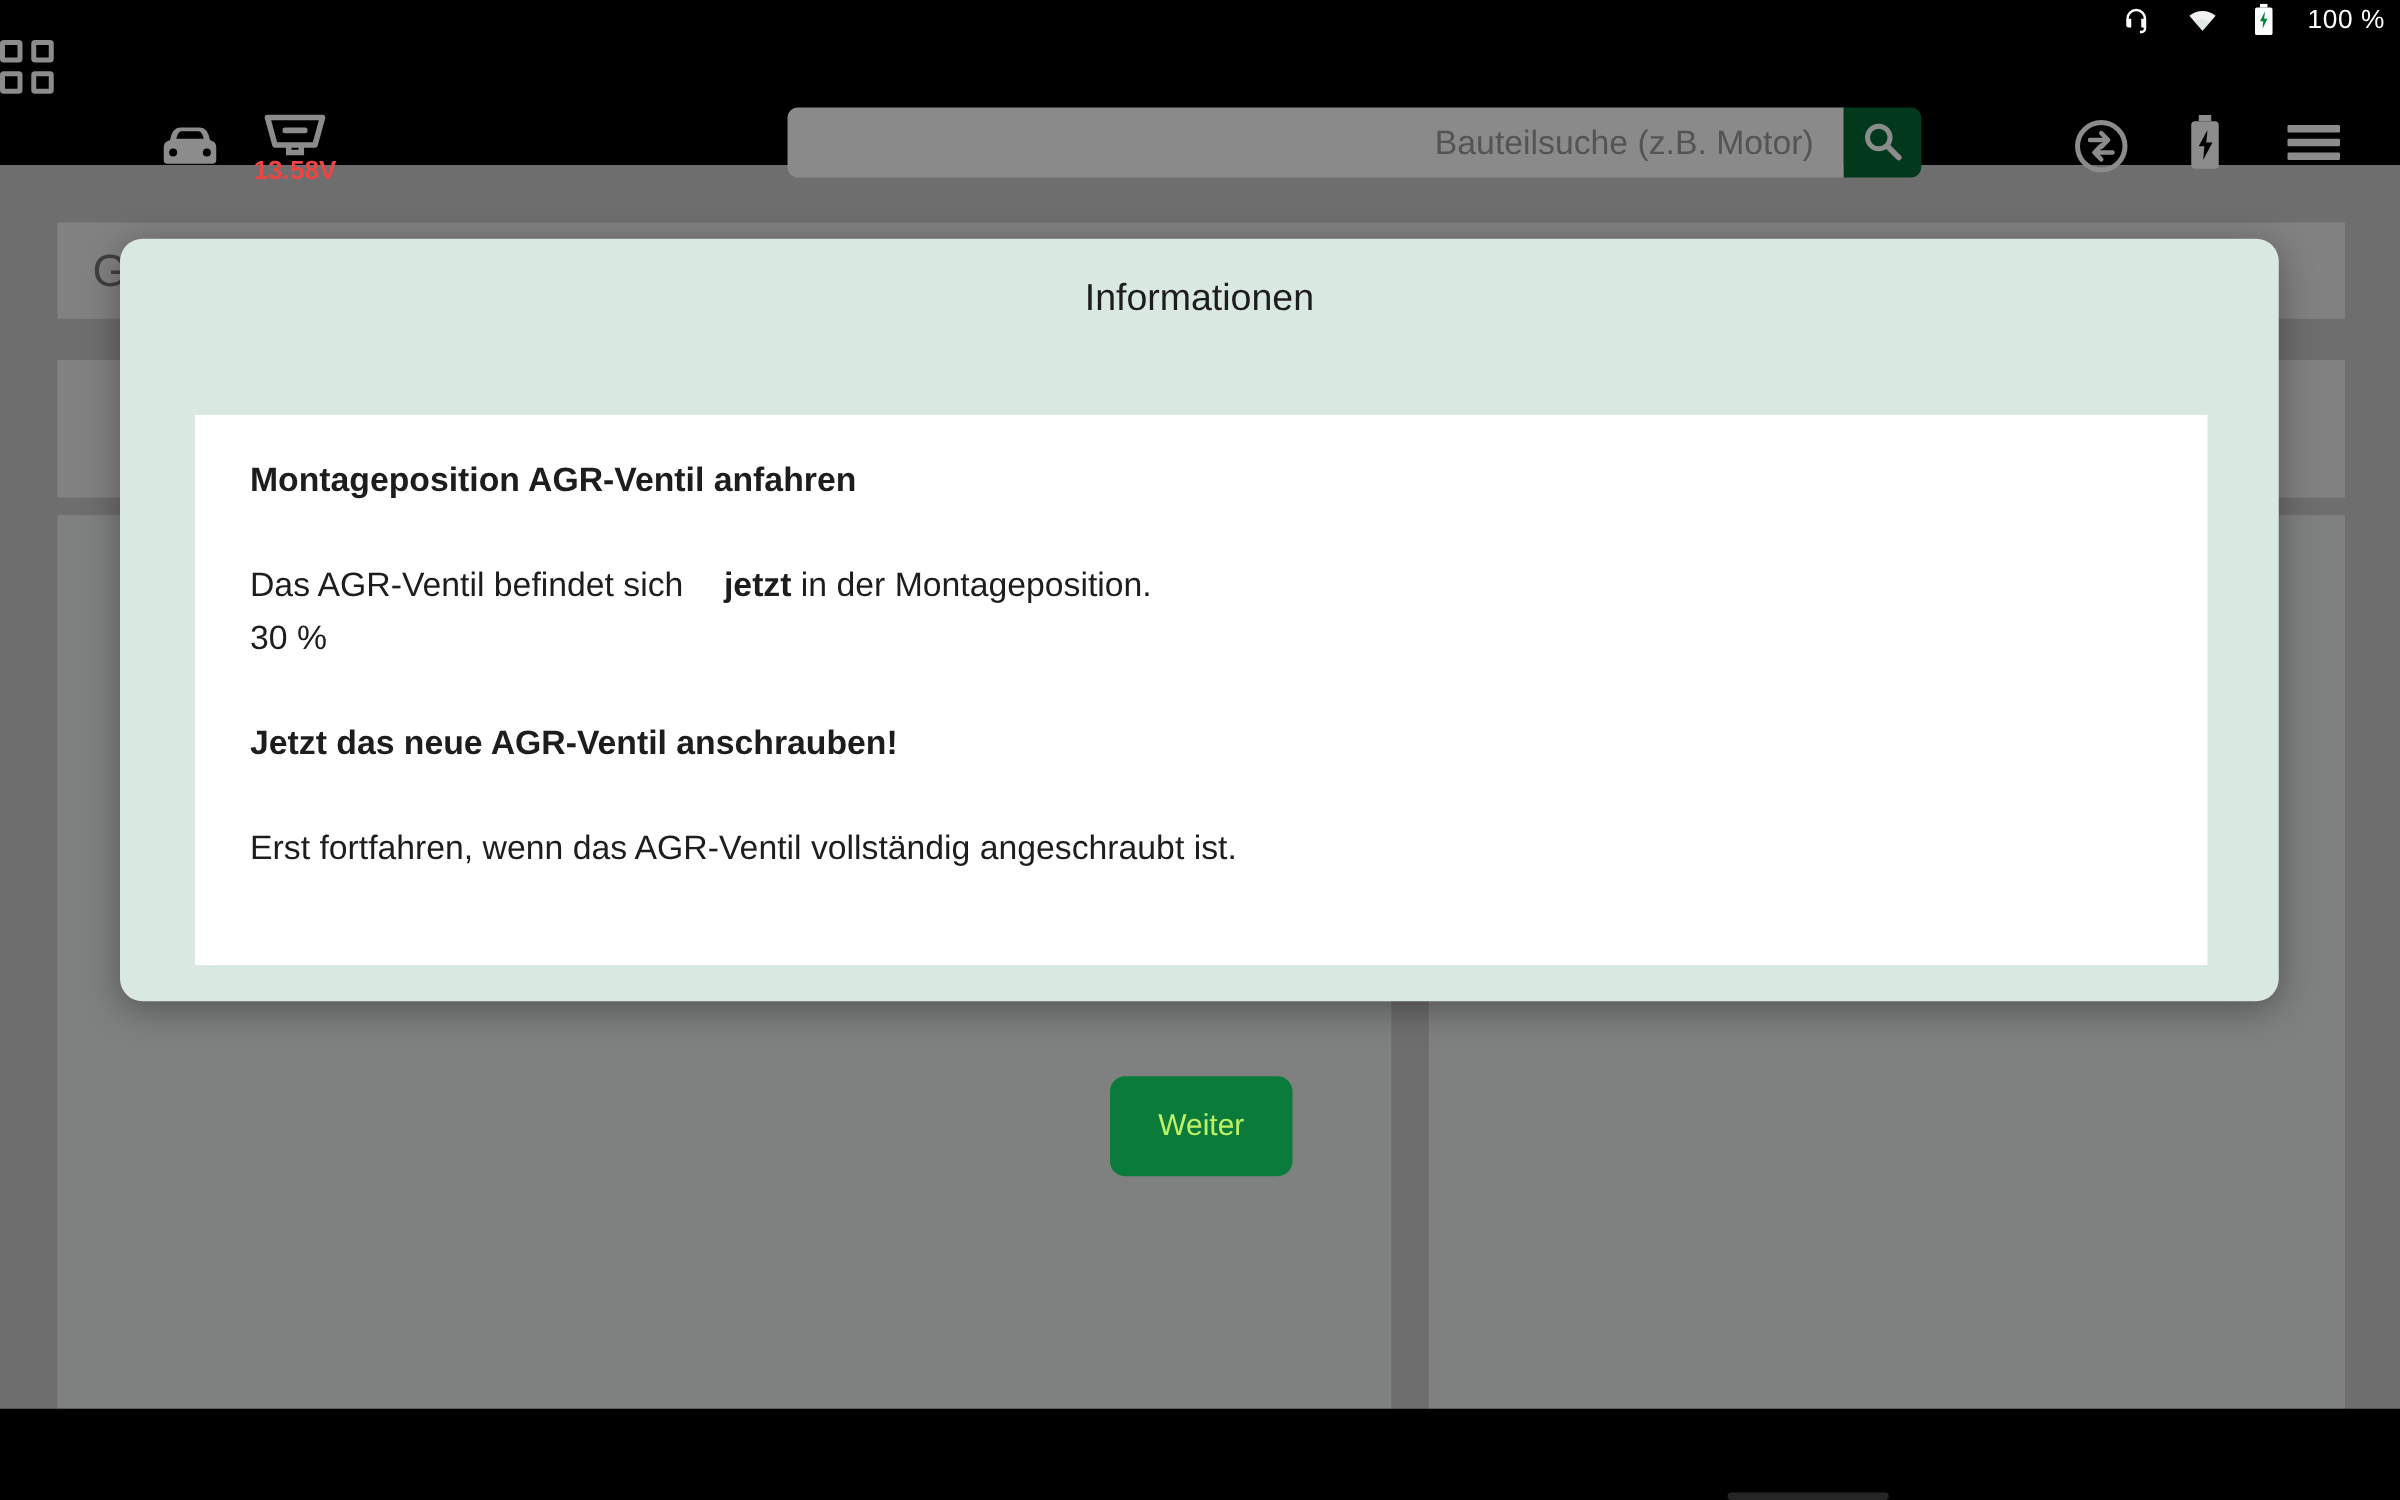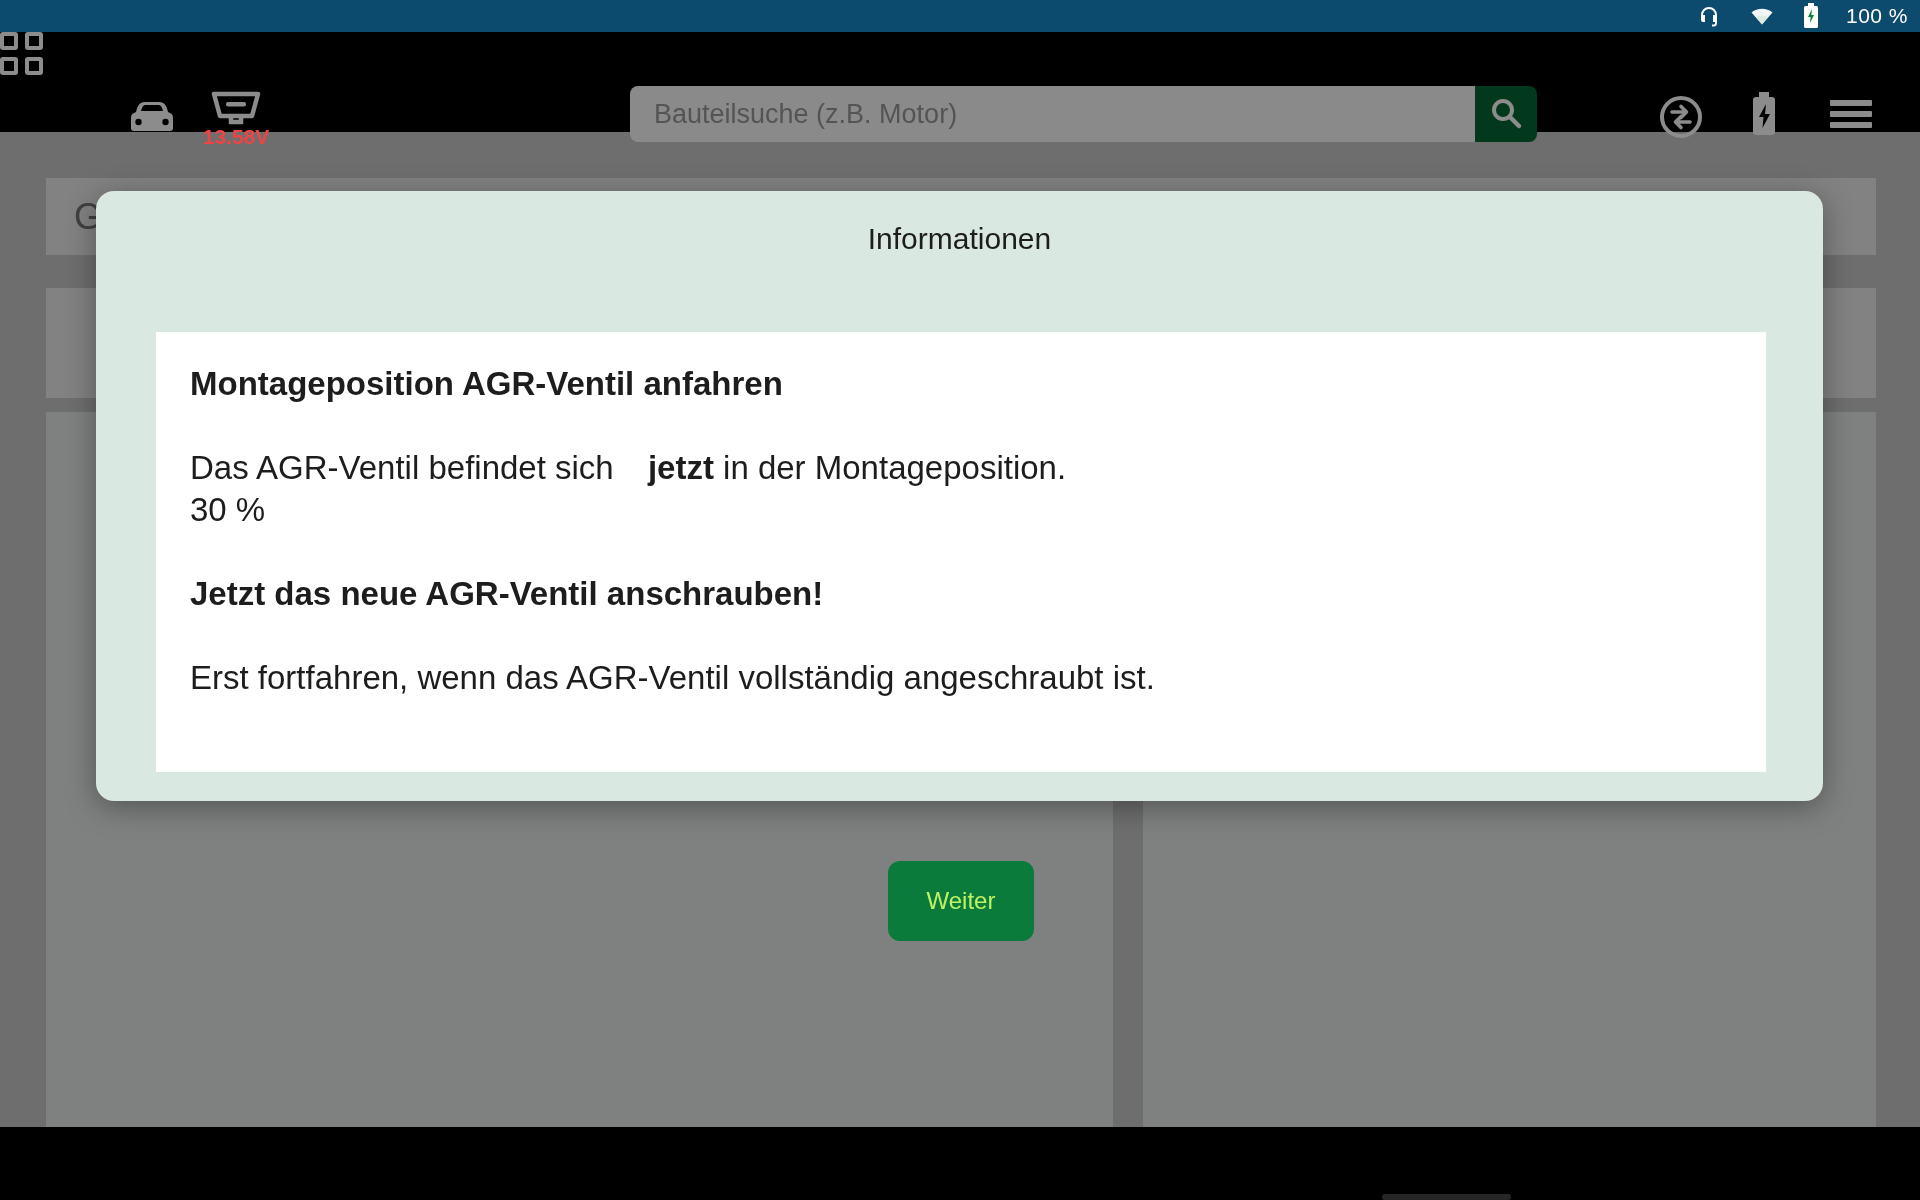--- a/index.html
+++ b/index.html
@@ -1,35 +1,35 @@
 <!DOCTYPE html>
 <html><head>
 <meta charset="utf-8">
 <style>
   * { margin:0; padding:0; box-sizing:border-box; }
   html,body { width:1920px; height:1200px; overflow:hidden; }
   body { font-family:"Liberation Sans", sans-serif; background:#6E6E6E; position:relative; }
 
   
-  .status-bar { position:absolute; left:0; top:0; width:1920px; height:32px; background:#0c4a6e;
+  .status-bar { position:absolute; left:0; top:0; width:1920px; height:32px; background:#000000;
                 display:flex; align-items:center; justify-content:flex-end; gap:27px; padding-right:12px; }
   .status-bar .txt { color:#fff; font-size:21px; font-weight:400; letter-spacing:0.5px; }
   .sb-icon { display:flex; align-items:center; }
 
   
   .toolbar { position:absolute; left:0; top:32px; width:1920px; height:100px; background:#000; }
   .tb-icon { position:absolute; display:flex; align-items:center; justify-content:center; }
   .grid-icon { left:48px; top:60px; width:44px; height:44px; display:grid; grid-template-columns:18px 18px; grid-template-rows:18px 18px; gap:7px; }
   .grid-icon span { border:4px solid #8C8C8C; border-radius:3px; }
   .voltage { position:absolute; left:196px; top:93px; width:80px; text-align:center; color:#ef4444; font-size:21px; font-weight:bold; }
 
   .search-wrap { position:absolute; left:630px; top:54px; height:56px; display:flex; }
   .search-input { width:845px; height:56px; background:#8A8A8A; border:none; outline:none;
                   border-radius:8px 0 0 8px; padding:0 24px; font-size:27px; color:#222;
-                  font-family:"Liberation Sans", sans-serif; }
+                  font-family:"Liberation Sans", sans-serif;text-align:right; }
   .search-input::placeholder { color:#545454; opacity:1; }
   .search-btn { width:62px; height:56px; background:#02391D; border:none; border-radius:0 8px 8px 0;
                 display:flex; align-items:center; justify-content:center; cursor:pointer; }
 
   .hamburger { position:absolute; left:1830px; top:68px; width:42px; height:28px;
                display:flex; flex-direction:column; justify-content:space-between; }
   .hamburger span { height:6px; background:#8C8C8C; border-radius:1px; }
 
   
   .bg-bar1 { position:absolute; left:46px; top:178px; width:1830px; height:77px; background:#828282;
@@ -42,21 +42,21 @@
   
   .bottom-nav { position:absolute; left:0; top:1127px; width:1920px; height:73px; background:#000; }
   .gesture-pill { position:absolute; left:1382px; top:67px; width:129px; height:6px; background:#262626; border-radius:3px; }
 
   
   .modal { position:absolute; left:96px; top:191px; width:1727px; height:610px;
            background:#D9E8E0; border-radius:18px; box-shadow:0 6px 30px rgba(0,0,0,0.35); }
   .modal-title { position:absolute; top:31px; left:0; width:100%; text-align:center;
                  color:#1D1D1D; font-size:30px; font-weight:400; }
   .modal-box { position:absolute; left:60px; top:141px; width:1610px; height:440px; background:#fff;
-               padding:31px 34px; color:#1D1D1D; font-size:33px; line-height:42px; }
+               padding:31px 44px; color:#1D1D1D; font-size:27px; line-height:42px; }
   .mline { height:42px; white-space:nowrap; }
   .mline.bold { font-weight:bold; }
   .mline .b { font-weight:bold;margin-left:25px; }
   .spacer { height:42px; }
   .weiter-btn { position:absolute; left:792px; top:670px; width:146px; height:80px;
                 background:#0B7B3C; color:#bef264; border:none; border-radius:12px;
                 font-size:24px; font-family:"Liberation Sans", sans-serif; cursor:pointer; }
 </style>
 </head>
 <body>

